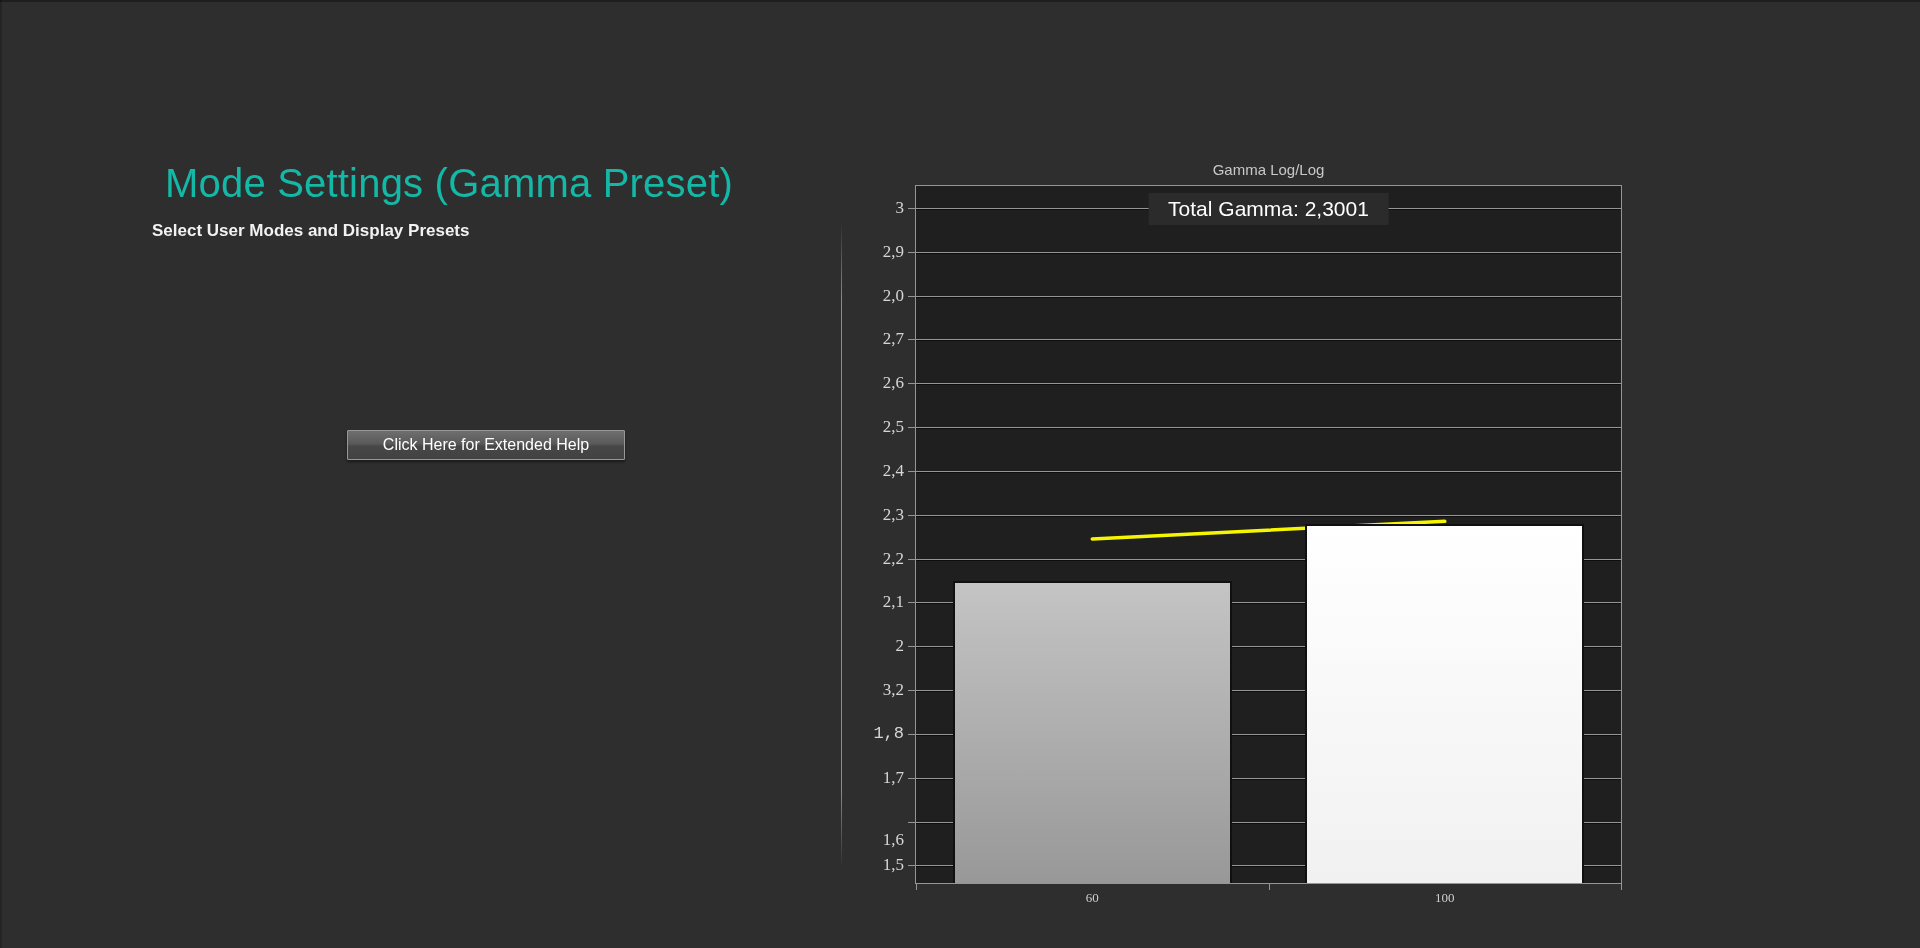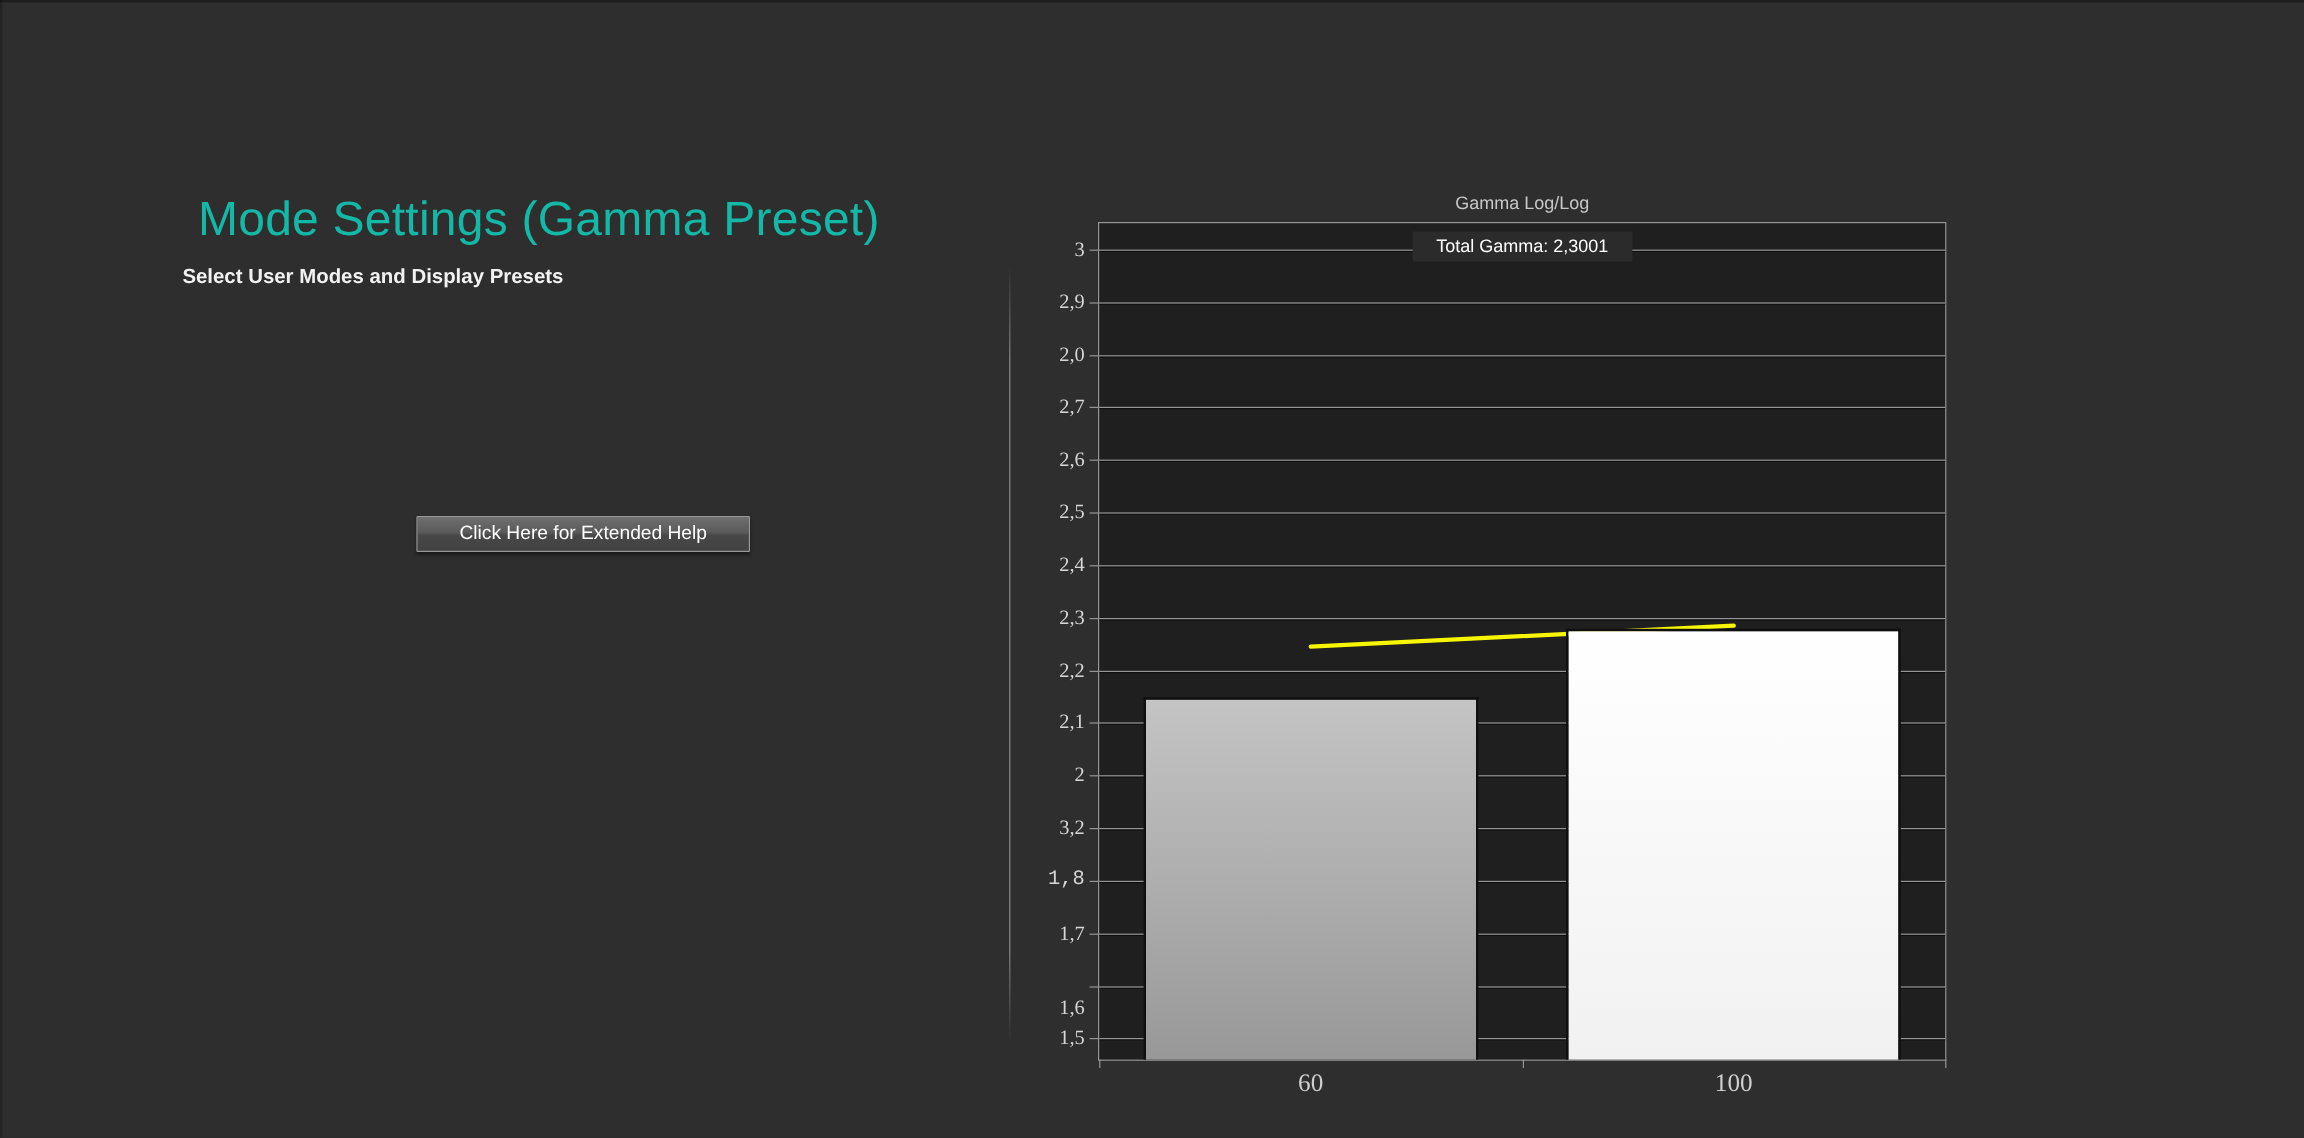--- a/index.html
+++ b/index.html
@@ -45,27 +45,27 @@
   .gridline{position:absolute;left:0;width:100%;height:1px;background:#959595;box-shadow:0 1px 0 rgba(0,0,0,.55);z-index:1;}
   .ytick{position:absolute;left:-8px;width:8px;height:1px;background:#959595;}
   .ylabel{
     position:absolute;left:-70px;width:58px;height:20px;line-height:20px;text-align:right;
     font-family:"Liberation Serif",serif;font-size:17px;color:#d6d6d6;
   }
   .trend-svg{position:absolute;left:0;top:0;z-index:2;}
   .bar{position:absolute;bottom:0;box-sizing:border-box;border:2px solid #101010;border-bottom:none;z-index:3;}
   .annotation{
     position:absolute;top:7px;left:50%;transform:translateX(-50%);z-index:4;
-    background:#2b2b2b;color:#ffffff;font-size:15px;padding:4px 20px;white-space:nowrap;
+    background:#2b2b2b;color:#ffffff;font-size:21px;padding:4px 20px;white-space:nowrap;
   }
   .xaxis{position:absolute;left:0;top:100%;width:100%;height:40px;}
   .xtick{position:absolute;top:0;width:1px;height:7px;background:#959595;}
   .xlabel{
     position:absolute;top:7px;transform:translateX(-50%);
-    font-family:"Liberation Serif",serif;font-size:21px;color:#cfcfcf;
+    font-family:"Liberation Serif",serif;font-size:13px;color:#cfcfcf;
   }
 </style>
 </head>
 <body>
 
 <div class="screen">
 
   <h1 class="page-title">Mode Settings (Gamma Preset)</h1>
 
   <h2 class="section-heading">Select User Modes and Display Presets</h2>

